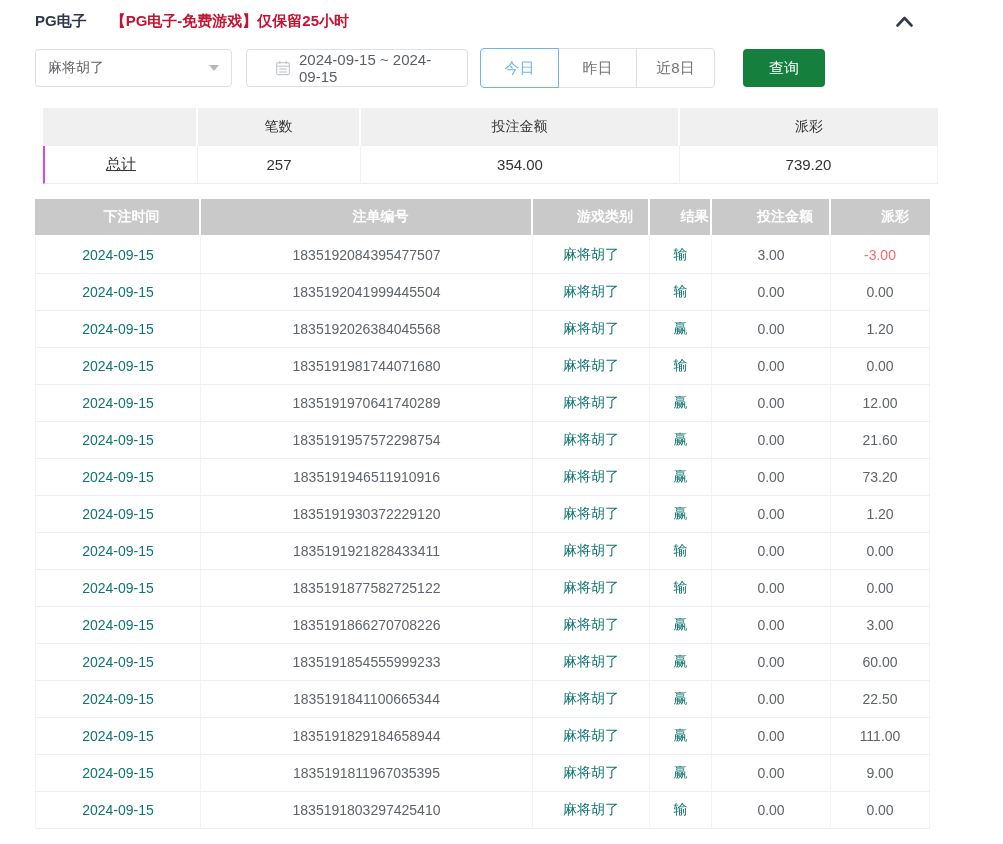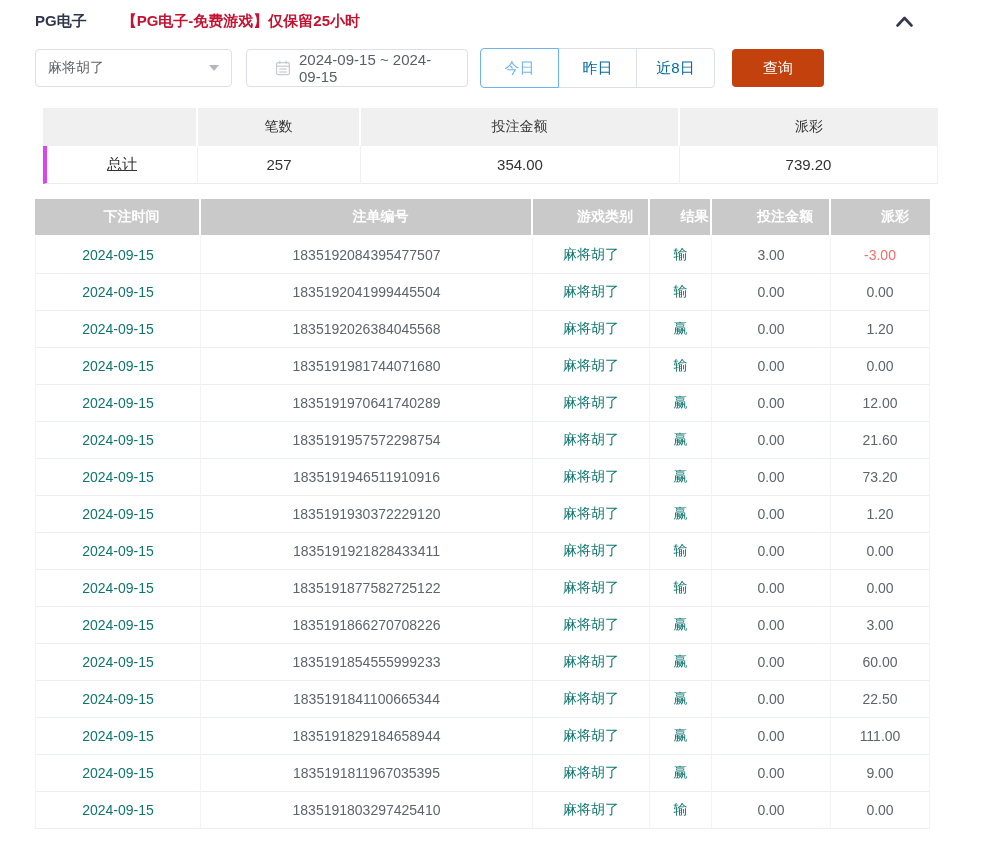--- a/index.html
+++ b/index.html
@@ -7,21 +7,21 @@
   body {
     width: 1003px; height: 844px; overflow: hidden;
     background: #ffffff;
     font-family: "Liberation Sans", "DejaVu Sans", sans-serif;
   }
   .page { padding: 8px 0 0 35px; width: 930px; }
 
   
   .panel-header { display: flex; align-items: center; height: 26px; }
   .title { font-weight: bold; font-size: 15px; color: #2f374b; }
-  .notice { font-weight: bold; font-size: 15px; color: #c41230; margin-left: 35px; }
+  .notice { font-weight: bold; font-size: 15px; color: #c41230; margin-left: 24px; }
   .collapse { margin-left: auto; margin-right: 16px; cursor: pointer; display: flex; align-items: center; }
 
   
   .filter-row { display: flex; align-items: center; margin-top: 14px; }
   .select {
     width: 197px; height: 38px; border: 1px solid #dcdfe6; border-radius: 4px;
     display: flex; align-items: center; justify-content: space-between;
     padding: 0 12px; color: #606266; font-size: 14px; cursor: pointer; background: #fff;
   }
   .caret {
@@ -30,44 +30,44 @@
     border-top: 6px solid #b3b7bf;
   }
   .daterange {
     margin-left: 14px; width: 222px; height: 38px; border: 1px solid #dcdfe6;
     border-radius: 4px; display: flex; align-items: center; gap: 8px;
     padding: 0 28px; color: #5a5e66; font-size: 15px; cursor: pointer; background: #fff;
   }
   .btn-group { display: flex; margin-left: 12px; }
   .qbtn {
     height: 40px; width: 79px; background: #fff; border: 1px solid #dcdfe6;
-    color: #0369a1; font-size: 15px; cursor: pointer; margin-left: -1px; padding: 0;
+    color: #737373; font-size: 15px; cursor: pointer; margin-left: -1px; padding: 0;
     font-family: inherit; position: relative;
   }
   .qbtn:first-child { margin-left: 0; border-radius: 4px 0 0 4px; }
   .qbtn:last-child { border-radius: 0 4px 4px 0; text-align: center; }
   .qbtn.active { border-color: #6db4ee; color: #6db4ee; z-index: 1; }
   .search {
-    margin-left: 17px; width: 92px; height: 38px; background: #c2410c; color: #fff;
+    margin-left: 28px; width: 82px; height: 38px; background: #15803d; color: #fff;
     border: none; border-radius: 4px; font-size: 15px; cursor: pointer; font-family: inherit;
   }
 
   
   table { border-collapse: separate; border-spacing: 0; table-layout: fixed; }
   .summary { margin-top: 20px; width: 895px; padding-left: 8px; }
   .summary th {
     background: #f0f0f0; height: 38px; font-weight: normal; color: #333;
     font-size: 14px; text-align: center; border-right: 2px solid #fff;
   }
   .summary th:last-child { border-right: none; }
   .summary td {
     height: 38px; text-align: center; color: #333; font-size: 15px; background: #fff;
     border-bottom: 1px solid #ececec; border-right: 1px solid #f1f1f1;
   }
-  .summary td:first-child { border-left: 4px solid #d946ef; text-decoration: underline; }
+  .summary td:first-child { border-left: 2px solid #d946ef; text-decoration: underline; }
 
   
   .records { margin-top: 15px; width: 895px; }
   .records th {
     background: #c9c9c9; color: #fff; font-weight: bold; font-size: 14px;
     height: 38px; text-align: center; border-right: 2px solid #fff; border-bottom: 2px solid #fff; padding-left: 30px;
   }
   .records th:last-child { border-right: none; }
   .records td {
     height: 37px; text-align: center; font-size: 14px; color: #5f646c; background: #fff;

